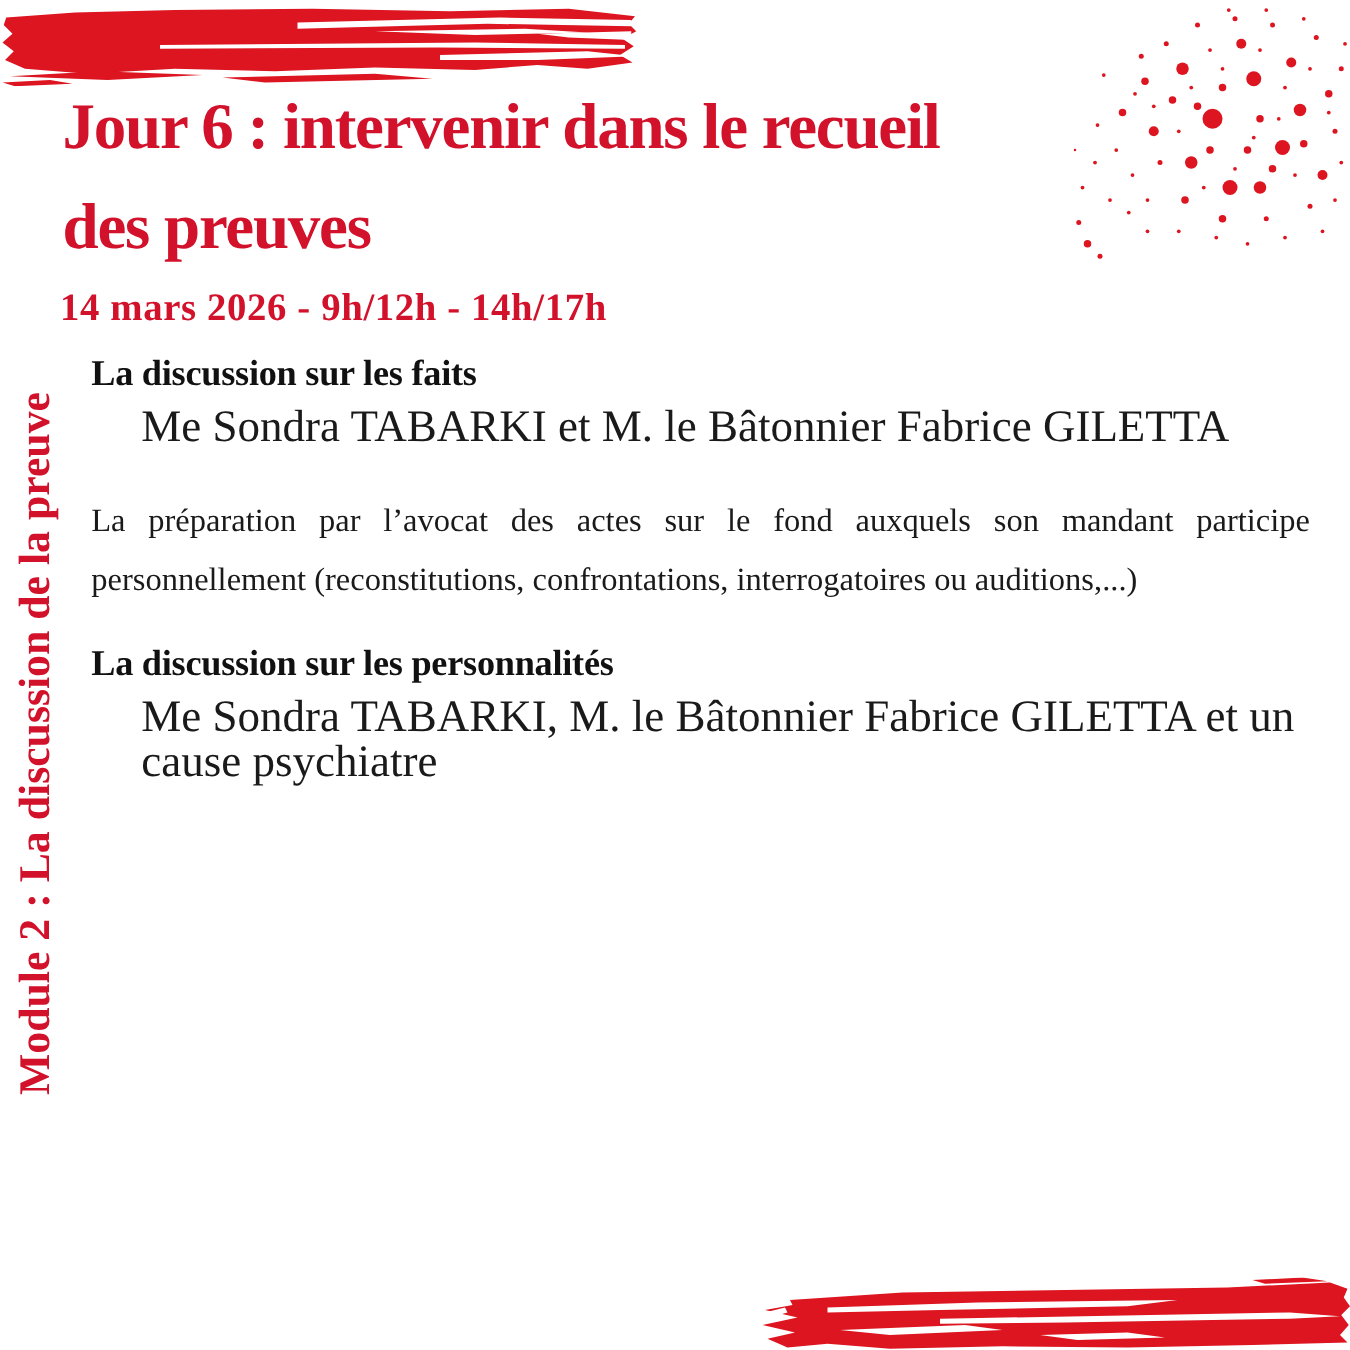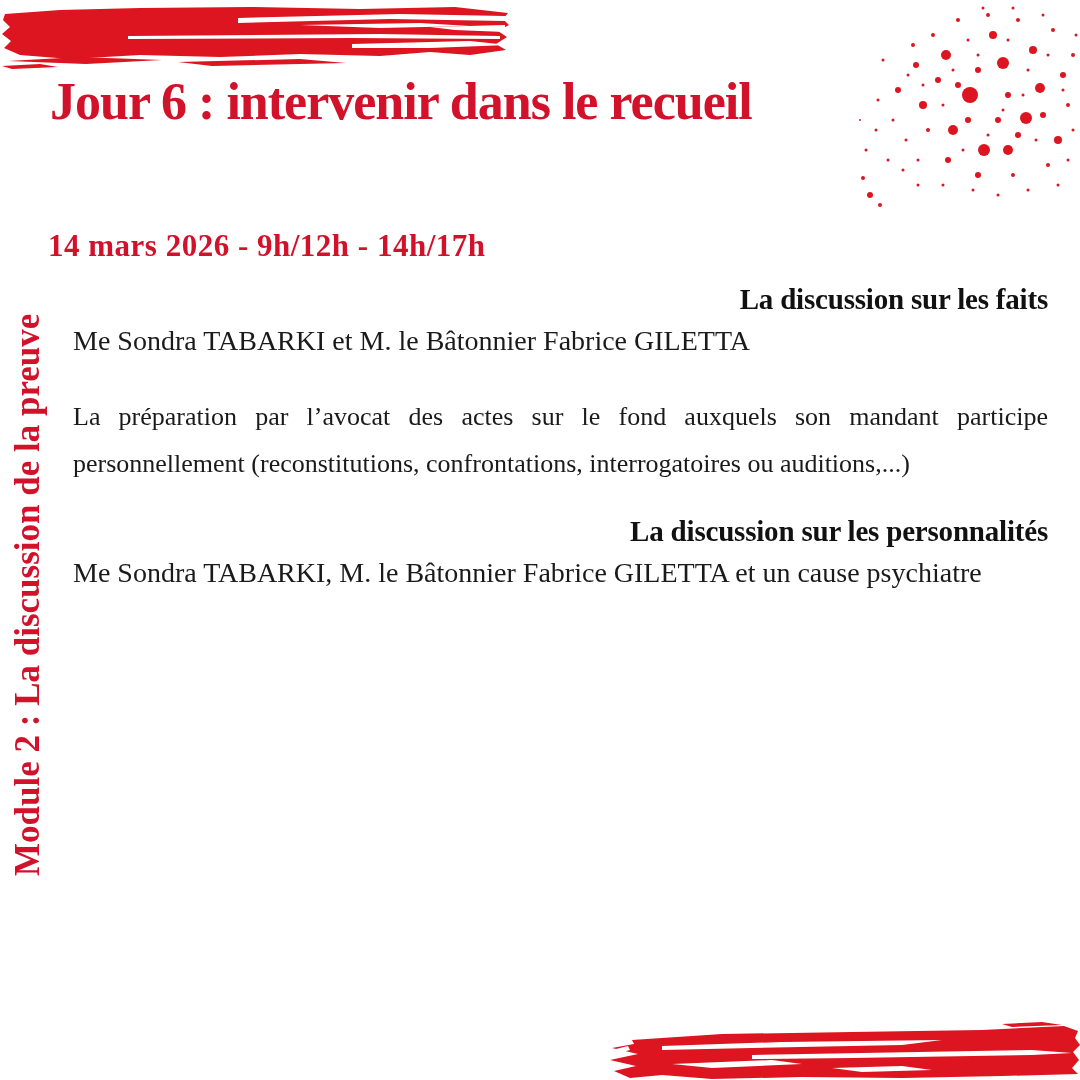--- a/index.html
+++ b/index.html
@@ -52,24 +52,23 @@
   }
 
   
   .content {
     position: absolute; left: 73px; top: 281px; width: 975px;
     color: var(--body-text);
   }
   .session-heading {
     font-size: 29px; font-weight: 700; line-height: 36px; color: #111111;
     letter-spacing: -0.2px;
-    text-align: right;
   }
   .session-speakers {
-    font-size: 28px; line-height: 36px; margin-top: 6px;
+    font-size: 36px; line-height: 36px; margin-top: 6px; margin-left: 40px;
   }
   .session-para {
     font-size: 26px; line-height: 47px;
     text-align: justify;
     margin-top: 34px;
   }
   .session-para + .session-para { margin-top: 12px; }
   .session + .session { margin-top: 14px; }
 </style>
 </head>
@@ -167,20 +166,21 @@
         <circle cx="12" cy="195" r="3"></circle>
       <circle cx="22" cy="205" r="2"></circle>
         <circle cx="8" cy="150" r="1.5"></circle>
         <circle cx="18" cy="130" r="1.5"></circle>
       <circle cx="2" cy="120" r="1"></circle>
     </g>
   </svg>
 
   <div class="title">
     <div>Jour 6 : intervenir dans le recueil</div>
+    <div>des preuves</div>
   </div>
 
   <div class="date-line">14 mars 2026 - 9h/12h - 14h/17h</div>
 
   <div class="module-label">Module 2 : La discussion de la preuve</div>
 
   <div class="content">
 
     <div class="session">
       <div class="session-heading">La discussion sur les faits</div>

